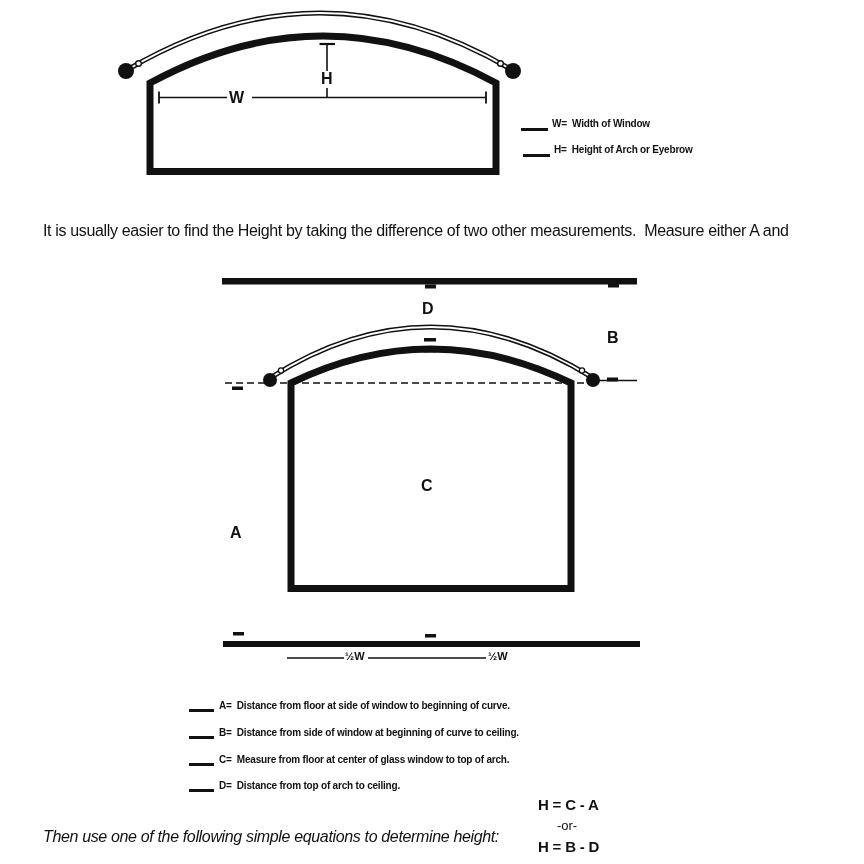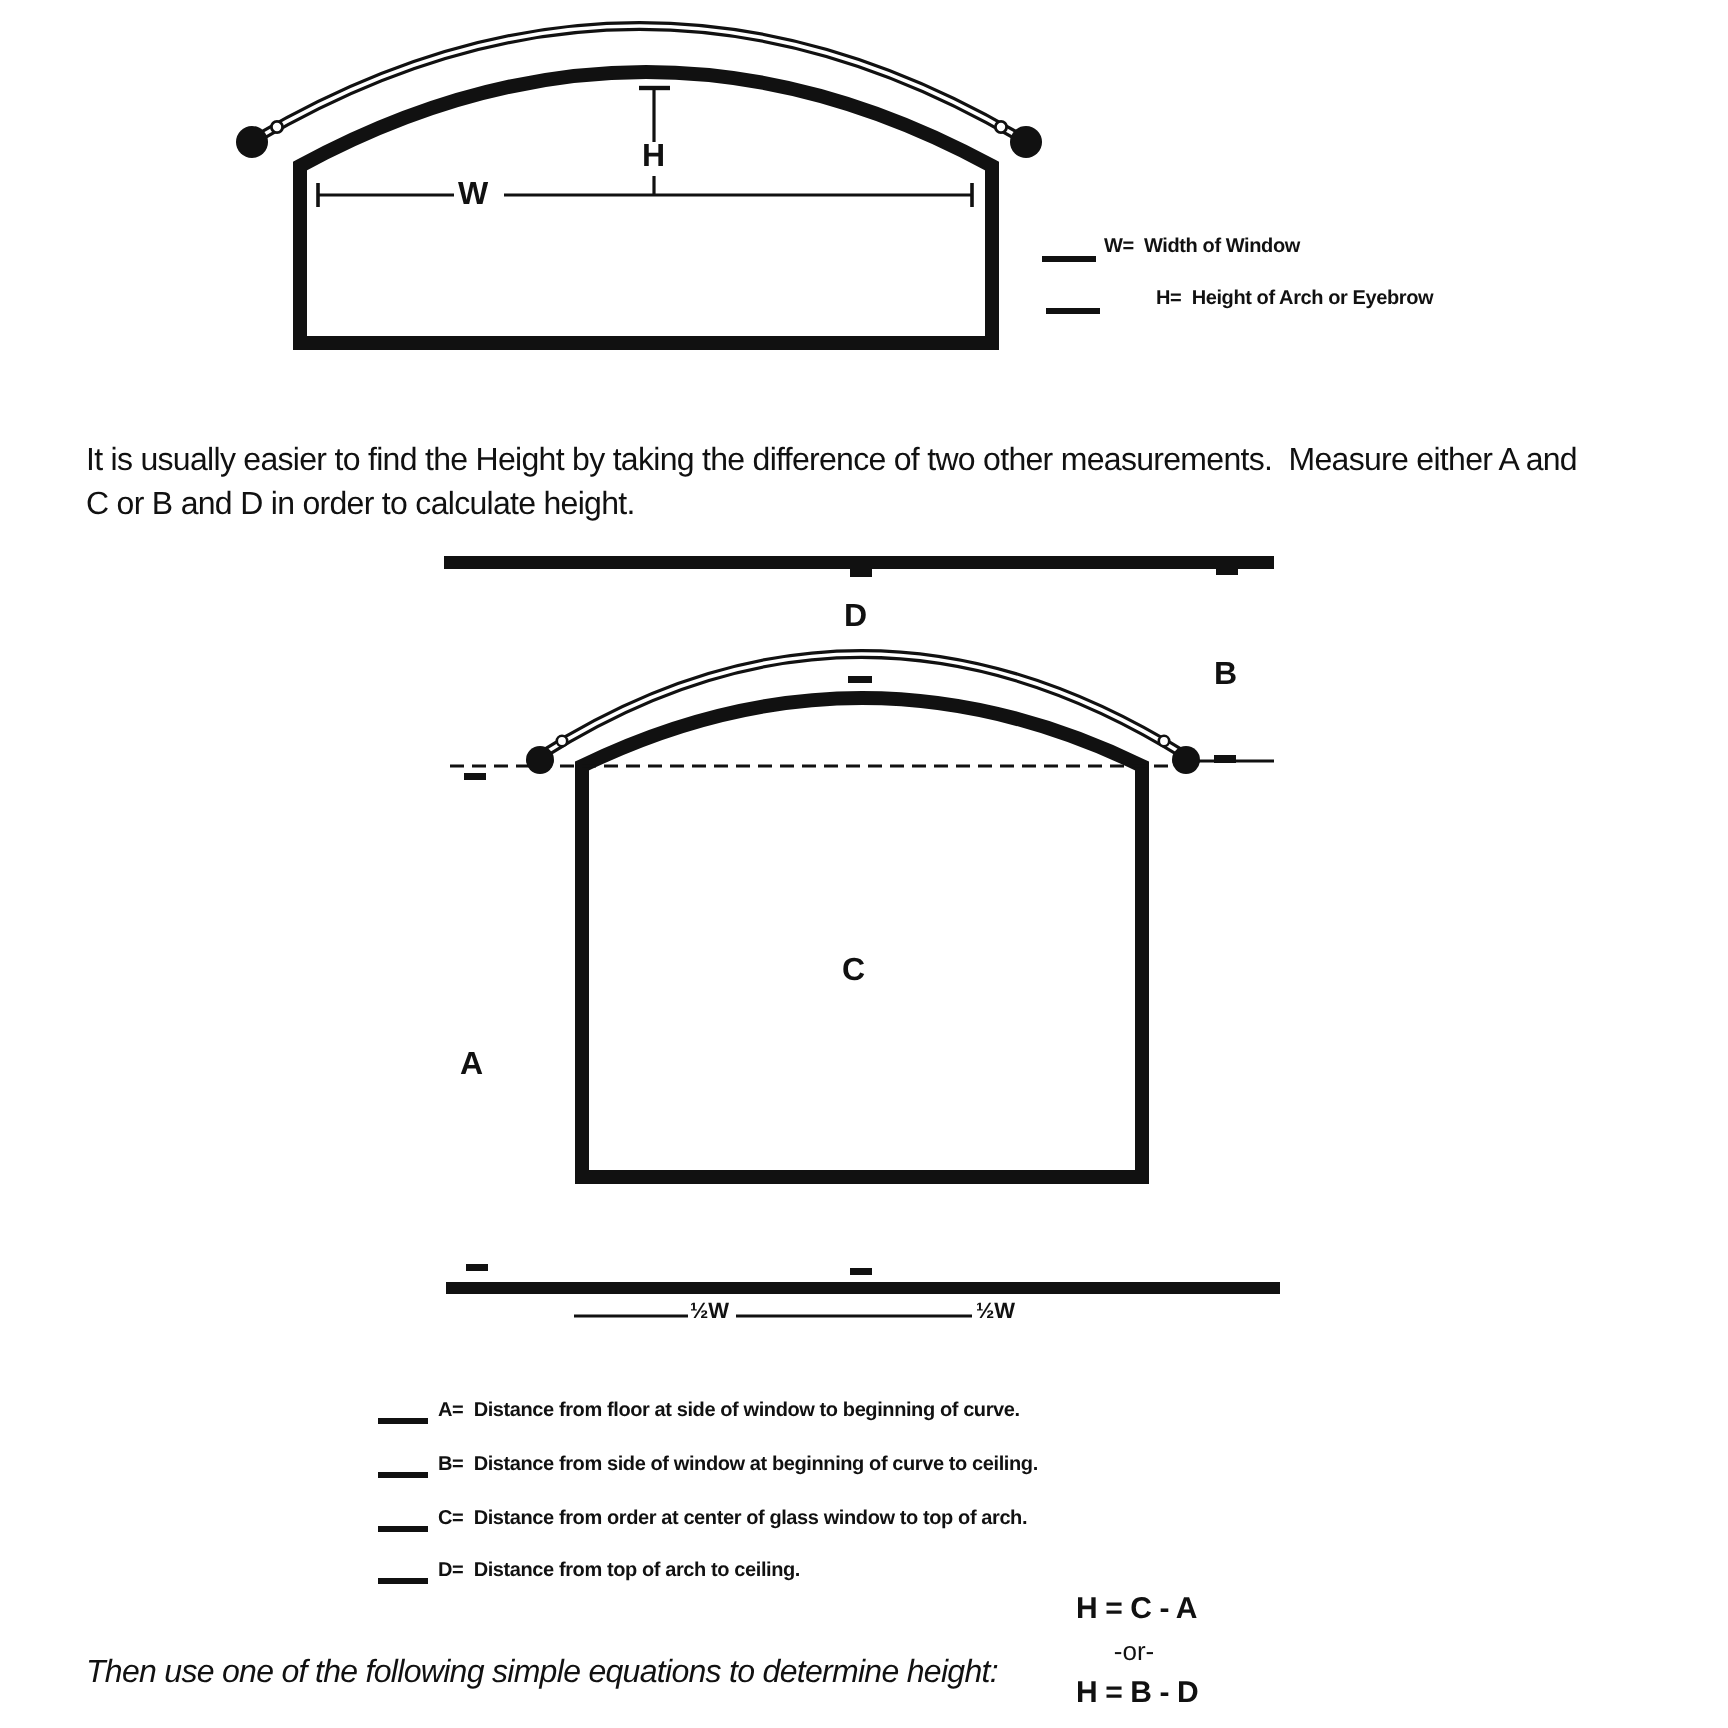--- a/index.html
+++ b/index.html
@@ -49,25 +49,24 @@
     <path d="M 159 91.5 L 159 103.5" stroke="#111" stroke-width="1.8"></path>
     <path d="M 486 91.5 L 486 103.5" stroke="#111" stroke-width="1.8"></path>
   </svg>
 
   <div class="abs txt diag-label" style="left:229px; top:89px;">W</div>
   <div class="abs txt diag-label" style="left:321px; top:70px;">H</div>
 
   <div class="abs blank-line" style="left:521px; top:128px; width:27px;"></div>
   <div class="abs txt b15" style="left:552px; top:115px;">W=  Width of Window</div>
   <div class="abs blank-line" style="left:523px; top:154px; width:27px;"></div>
-  <div class="abs txt b15" style="left:554px; top:141px;margin-left:24px;">H=  Height of Arch or Eyebrow</div>
+  <div class="abs txt b15" style="left:554px; top:141px;">H=  Height of Arch or Eyebrow</div>
 
   <div class="abs" style="left:43px; top:220px;">
     <div class="txt r15">It is usually easier to find the Height by taking the difference of two other measurements.  Measure either A and</div>
-    <div class="txt r15">C or B and D in order to calculate height.</div>
   </div>
 
   <svg class="abs" style="left:0; top:265px;" width="864" height="410" viewBox="0 0 864 410">
 
     <rect x="222" y="13" width="415" height="6.5" fill="#111"></rect>
     <rect x="425" y="19.5" width="11" height="4" fill="#111"></rect>
     <rect x="608" y="18.5" width="11" height="4" fill="#111"></rect>
 
     <path d="M 291 323.5 L 291 118 Q 431 50 571 118 L 571 323.5 Z" fill="#ffffff" stroke="#111" stroke-width="7" stroke-linejoin="miter"></path>
 
@@ -101,21 +100,21 @@
   <div class="abs txt small-label" style="left:345px; top:650px;">½W</div>
   <div class="abs txt small-label" style="left:488px; top:650px;">½W</div>
 
   <div class="abs blank-line" style="left:189px; top:709px; width:25px; height:2.5px;"></div>
   <div class="abs txt b15" style="left:219px; top:697px;">A=  Distance from floor at side of window to beginning of curve.</div>
 
   <div class="abs blank-line" style="left:189px; top:736px; width:25px; height:2.5px;"></div>
   <div class="abs txt b15" style="left:219px; top:724px;">B=  Distance from side of window at beginning of curve to ceiling.</div>
 
   <div class="abs blank-line" style="left:189px; top:763px; width:25px; height:2.5px;"></div>
-  <div class="abs txt b15" style="left:219px; top:751px;">C=  Distance from order at center of glass window to top of arch.</div>
+  <div class="abs txt b15" style="left:219px; top:751px;">C=  Measure from floor at center of glass window to top of arch.</div>
 
   <div class="abs blank-line" style="left:189px; top:789px; width:25px; height:2.5px;"></div>
   <div class="abs txt b15" style="left:219px; top:777px;">D=  Distance from top of arch to ceiling.</div>
 
   <div class="abs txt r15" style="left:43px; top:826px;font-style:italic;">Then use one of the following simple equations to determine height:</div>
 
   <div class="abs txt eq" style="left:538px; top:796px;">H = C - A</div>
   <div class="abs txt or" style="left:538px; top:818px; width:58px; text-align:center;">-or-</div>
   <div class="abs txt eq" style="left:538px; top:838px;">H = B - D</div>
 

